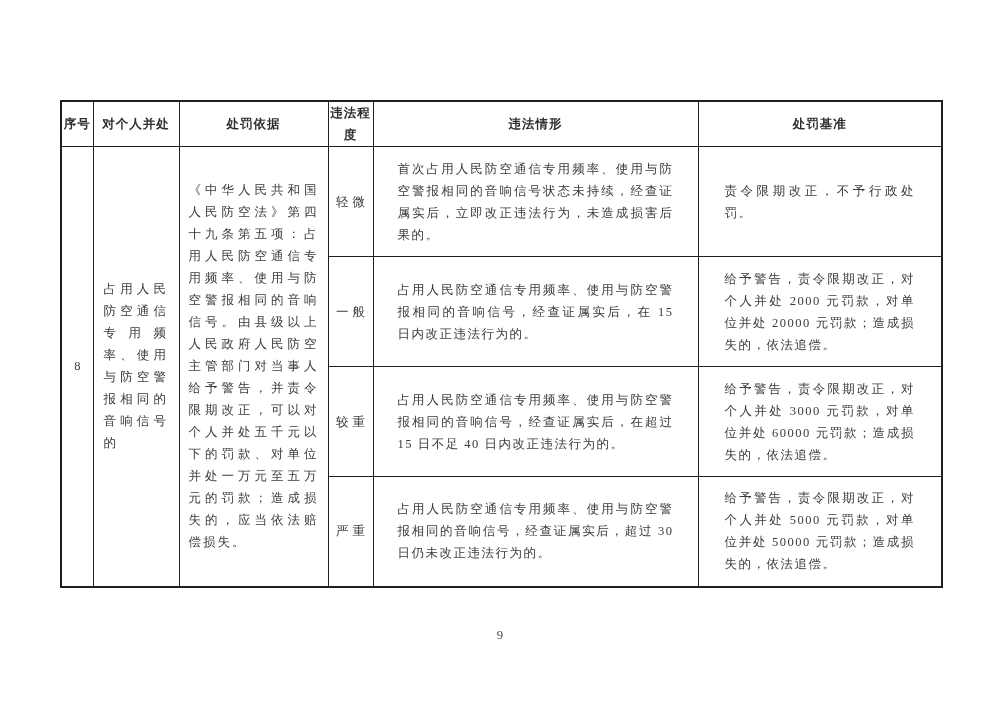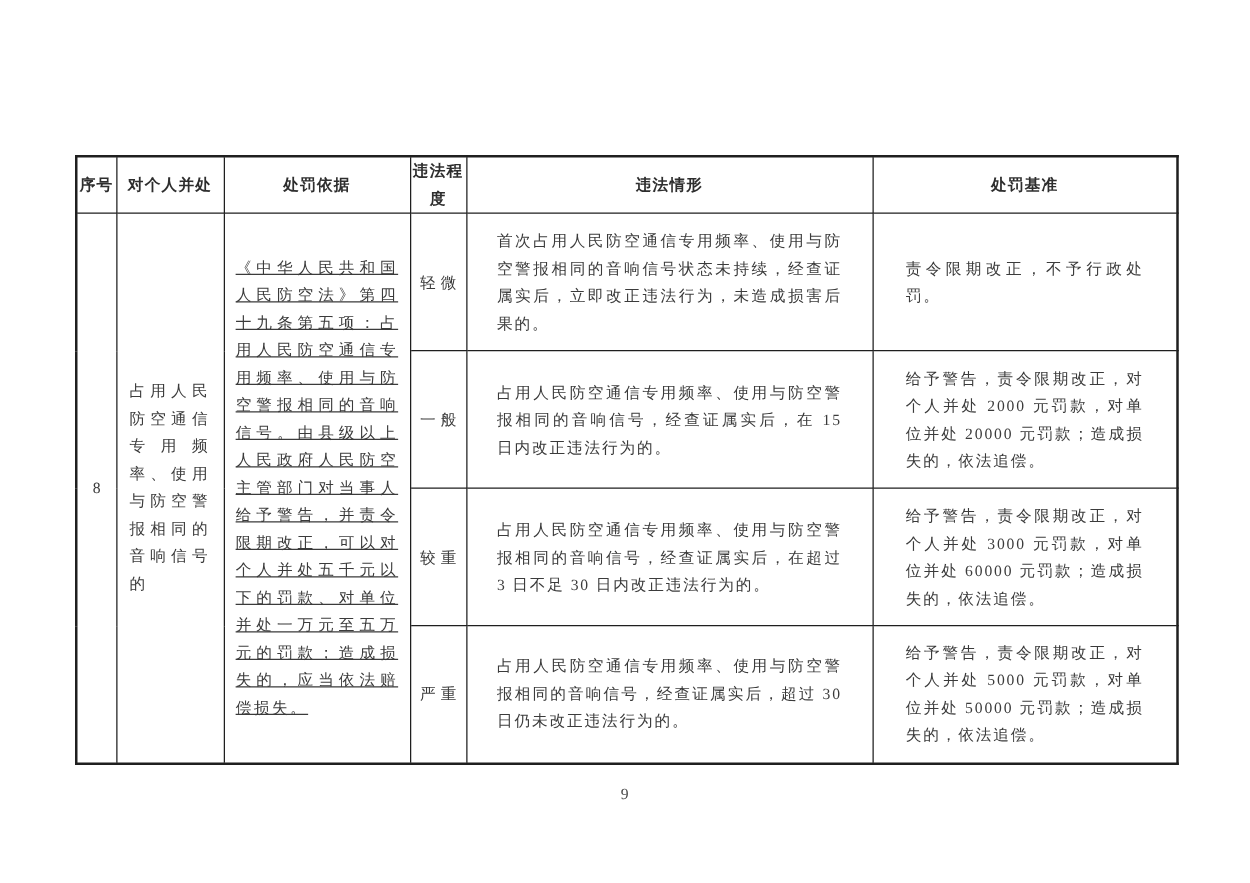--- a/index.html
+++ b/index.html
@@ -13,21 +13,21 @@
   }
   .page {
     position: relative;
     width: 1000px;
     height: 706px;
     background: #ffffff;
   }
   table.penalty-table {
     position: absolute;
     left: 60px;
-    top: 124px;
+    top: 100px;
     width: 881px;
     border-collapse: collapse;
     table-layout: fixed;
     border: 2px solid #1f1f1f;
   }
   table.penalty-table th,
   table.penalty-table td {
     border: 1px solid #1f1f1f;
     vertical-align: middle;
     font-size: 12.5px;
@@ -51,21 +51,20 @@
     padding: 0 10px;
     text-align: justify;
     text-justify: inter-character;
     letter-spacing: 2.5px;
   }
   td.cell-basis {
     padding: 0 9px;
     text-align: justify;
     text-justify: inter-character;
     letter-spacing: 2px;
-    text-decoration: underline;
   }
   td.cell-degree {
     text-align: center;
     letter-spacing: 4px;
     padding-left: 4px;
     margin-top: 44px;
   }
   td.cell-circumstance {
     padding: 0 24px;
     text-align: justify;
@@ -122,21 +121,21 @@
         <td class="cell-circumstance">首次占用人民防空通信专用频率、使用与防空警报相同的音响信号状态未持续，经查证属实后，立即改正违法行为，未造成损害后果的。</td>
         <td class="cell-penalty">责令限期改正，不予行政处罚。</td>
       </tr>
       <tr>
         <td class="cell-degree">一般</td>
         <td class="cell-circumstance">占用人民防空通信专用频率、使用与防空警报相同的音响信号，经查证属实后，在 15 日内改正违法行为的。</td>
         <td class="cell-penalty">给予警告，责令限期改正，对个人并处 2000 元罚款，对单位并处 20000 元罚款；造成损失的，依法追偿。</td>
       </tr>
       <tr>
         <td class="cell-degree">较重</td>
-        <td class="cell-circumstance">占用人民防空通信专用频率、使用与防空警报相同的音响信号，经查证属实后，在超过 3 日不足 30 日内改正违法行为的。</td>
+        <td class="cell-circumstance">占用人民防空通信专用频率、使用与防空警报相同的音响信号，经查证属实后，在超过 15 日不足 40 日内改正违法行为的。</td>
         <td class="cell-penalty">给予警告，责令限期改正，对个人并处 3000 元罚款，对单位并处 60000 元罚款；造成损失的，依法追偿。</td>
       </tr>
       <tr>
         <td class="cell-degree">严重</td>
         <td class="cell-circumstance">占用人民防空通信专用频率、使用与防空警报相同的音响信号，经查证属实后，超过 30 日仍未改正违法行为的。</td>
         <td class="cell-penalty">给予警告，责令限期改正，对个人并处 5000 元罚款，对单位并处 50000 元罚款；造成损失的，依法追偿。</td>
       </tr>
     </tbody>
   </table>
 

